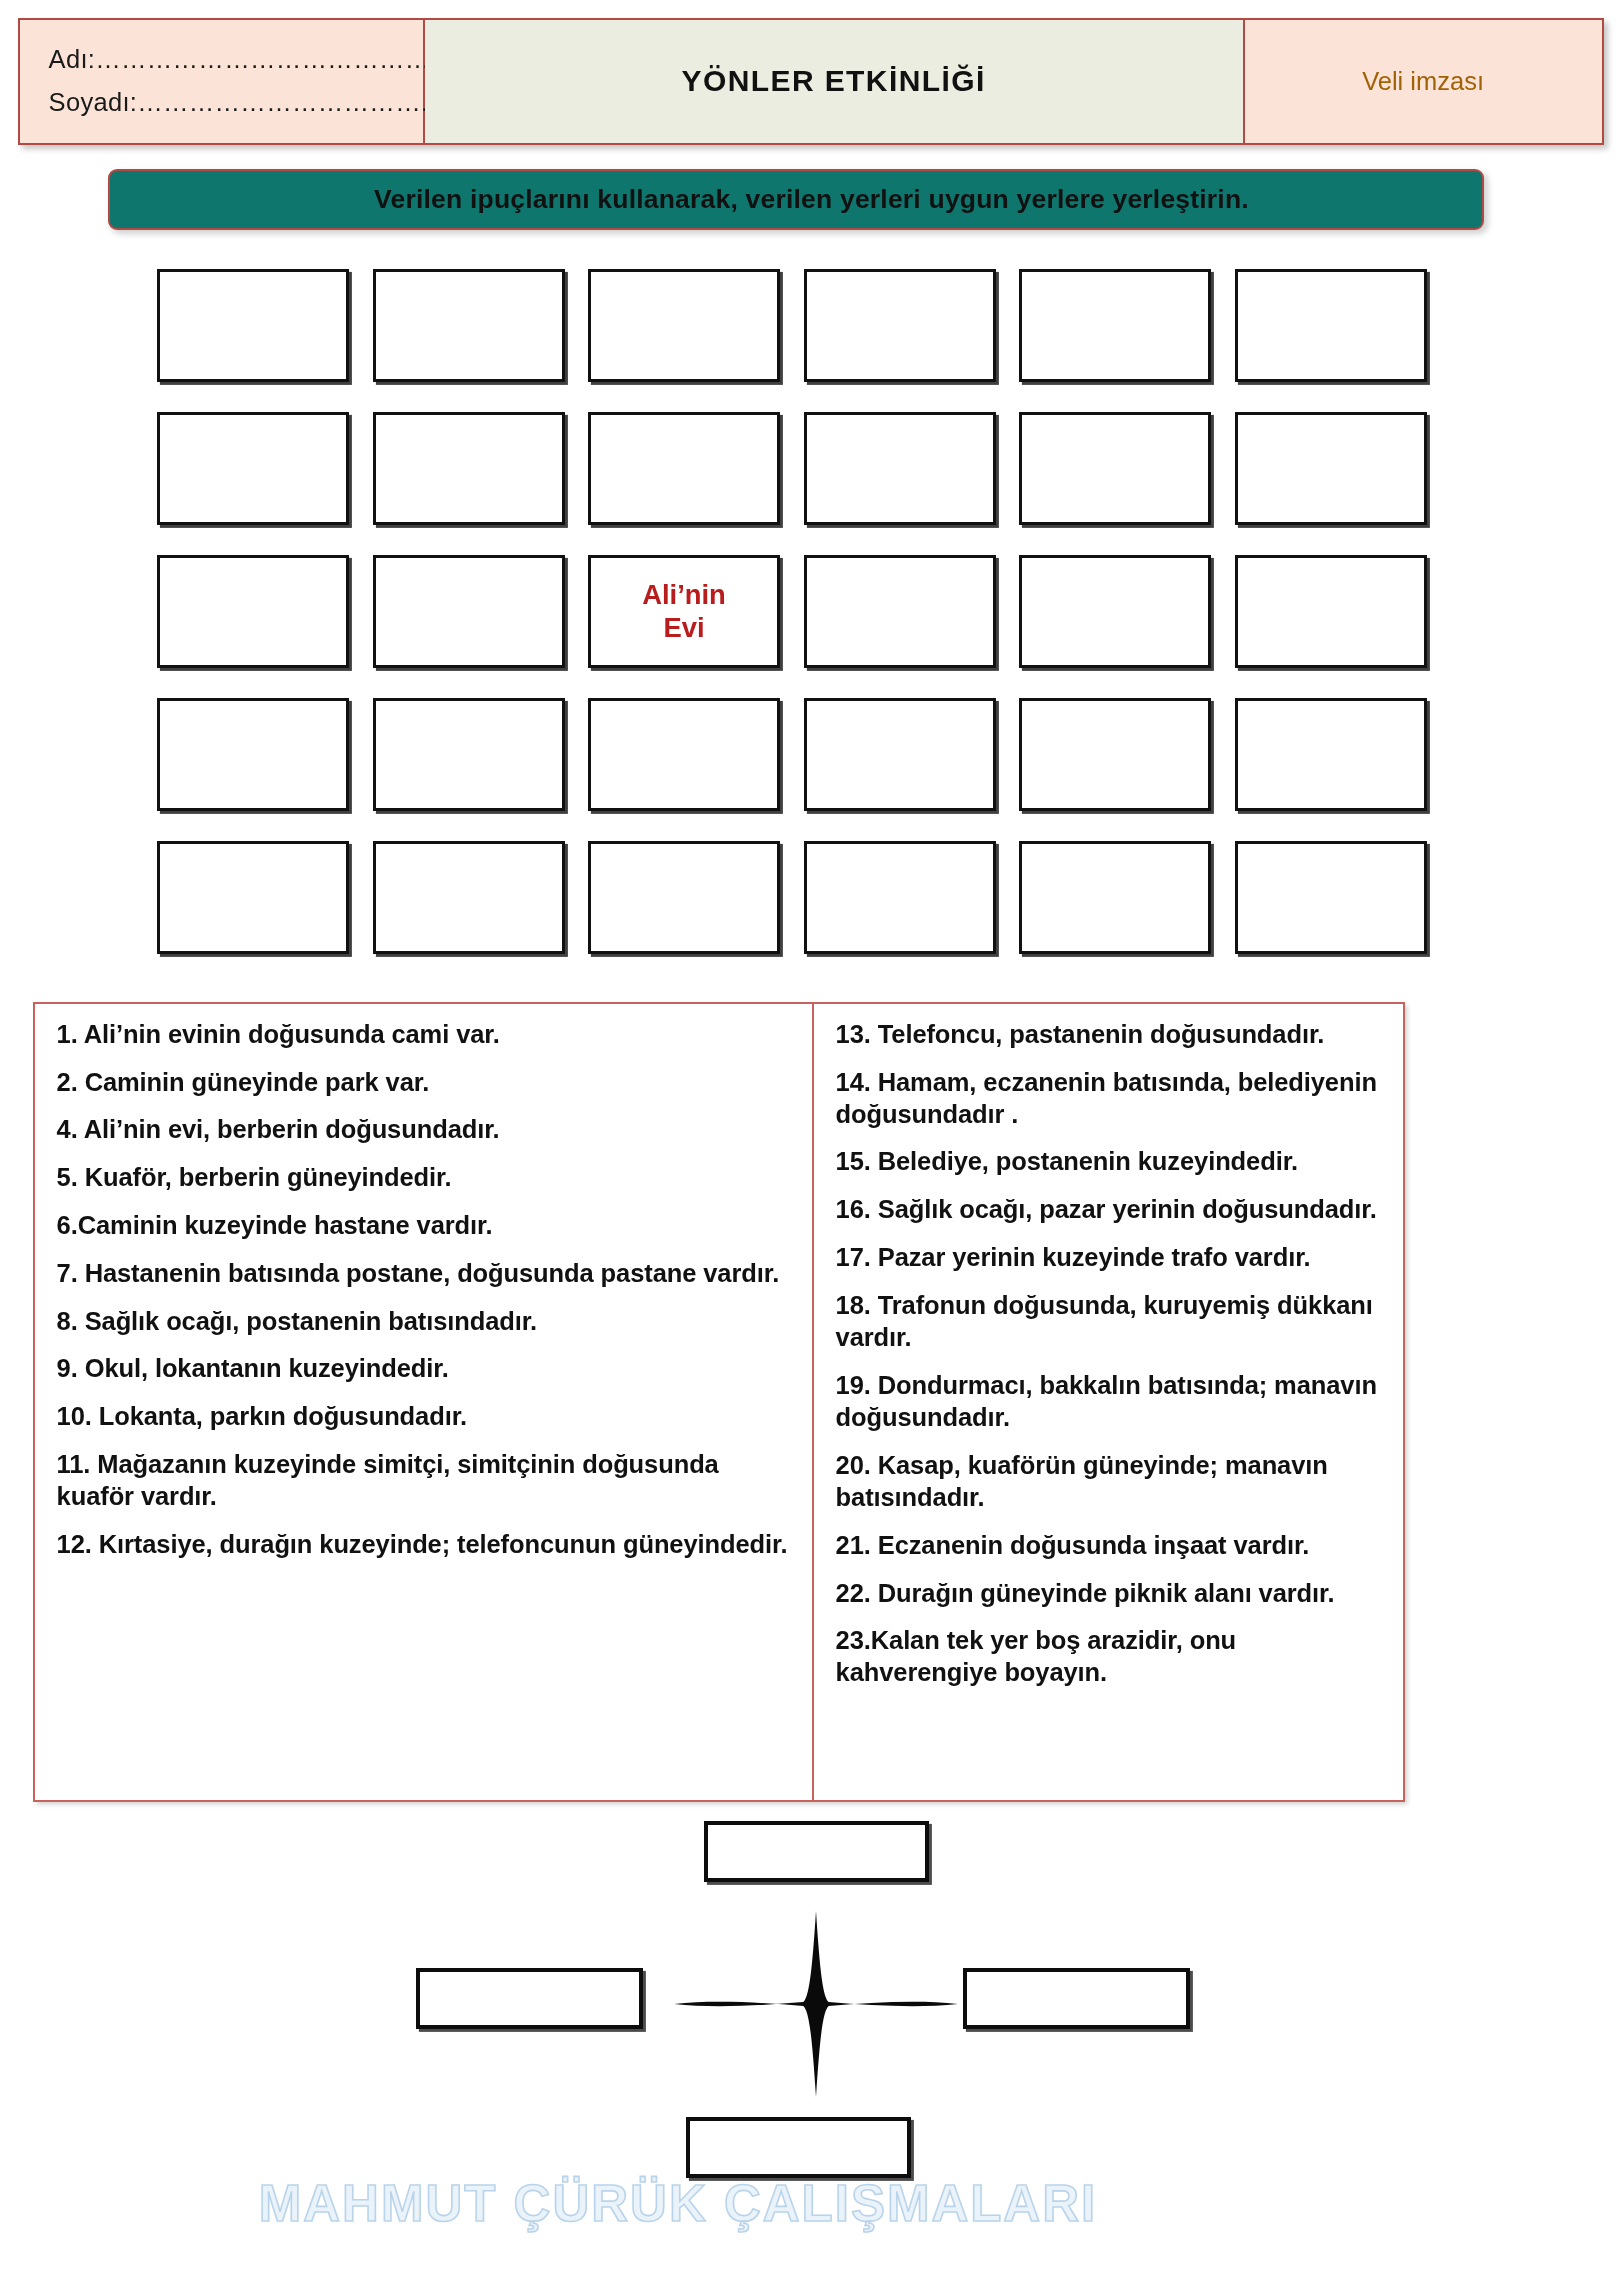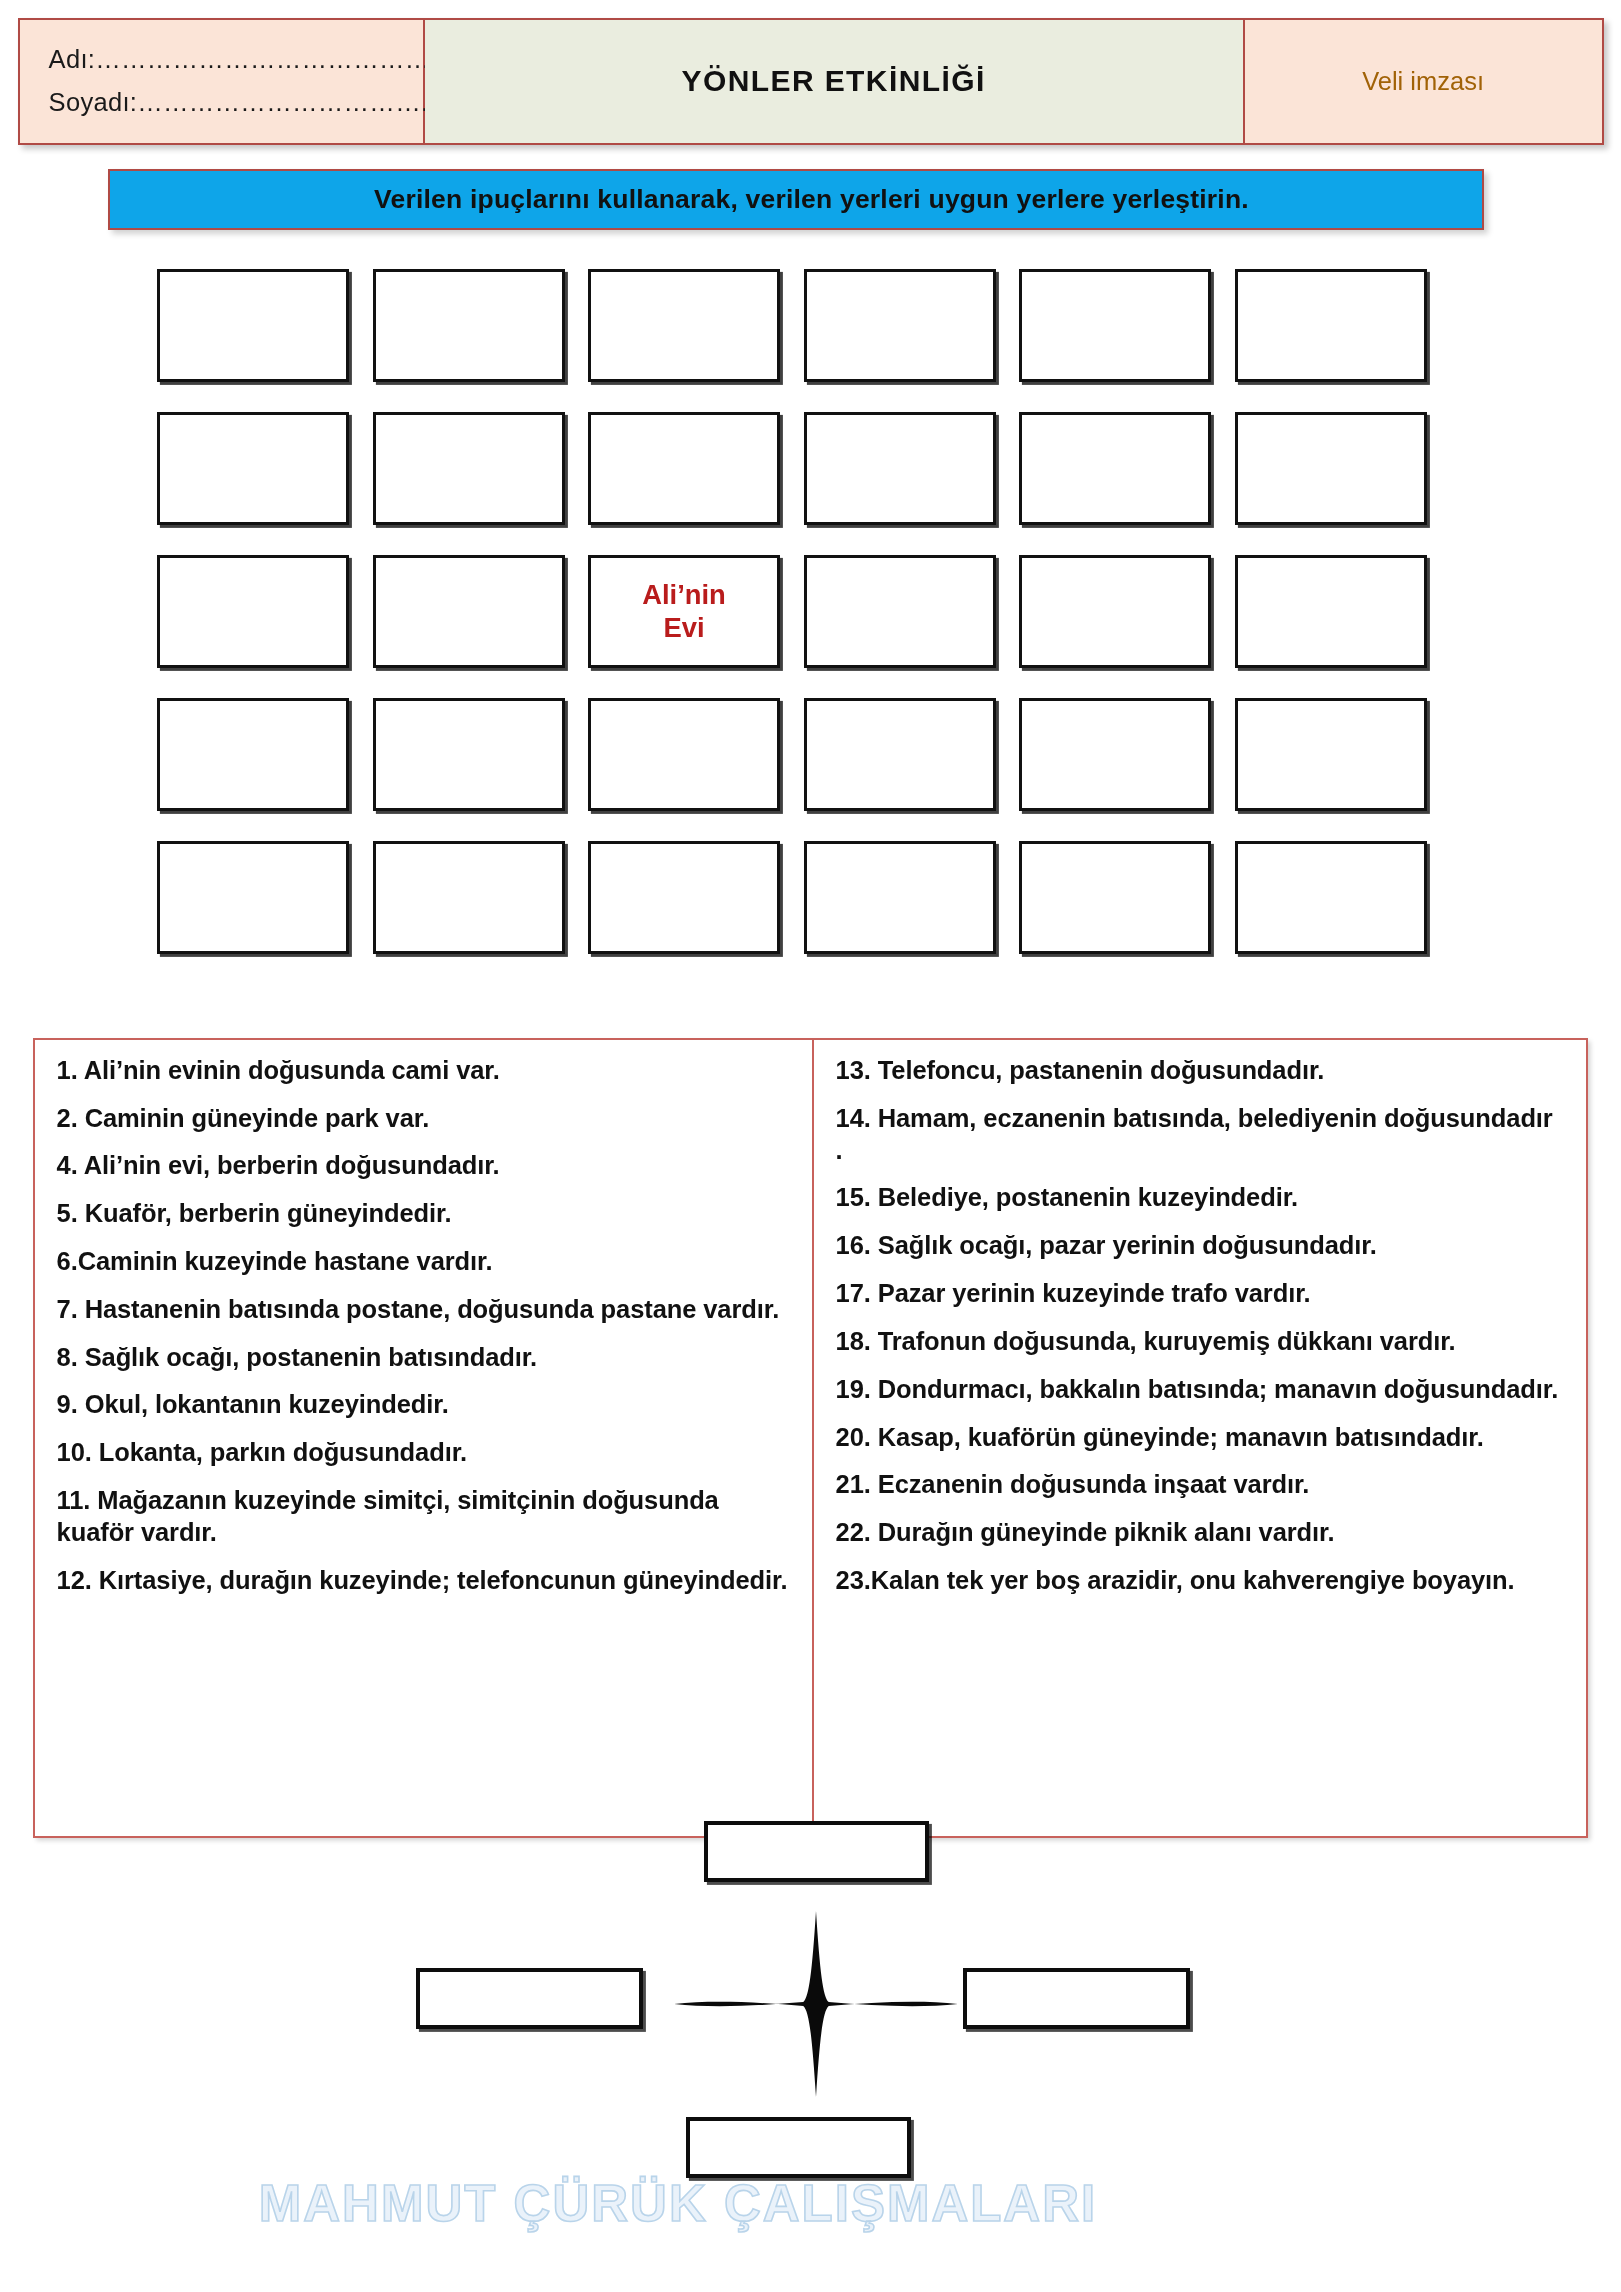--- a/index.html
+++ b/index.html
@@ -68,23 +68,23 @@
     color: #a16207;
   }
 
   
   .instruction {
     position: absolute;
     left: 108px;
     top: 169px;
     width: 1376px;
     height: 61px;
-    background: #0ea5e9;
+    background: #0f766e;
     border: 2.9px solid #b04a45;
-    border-radius: 0;
+    border-radius: 9px;
     box-sizing: border-box;
     display: flex;
     align-items: center;
     justify-content: center;
     box-shadow: 3.9px 3.9px 5.9px rgba(0,0,0,0.18);
     padding-left: 31px;
   }
   .instruction .txt {
     font-size: 26.5px;
     font-weight: bold;
@@ -119,28 +119,27 @@
     font-weight: bold;
     line-height: 1.18;
     color: #b91c1c;
   }
 
   
   .clues-box {
     position: absolute;
     left: 33px;
     top: 1002px;
-    width: 1555px;
+    width: 1372px;
     height: 800px;
     border: 2px solid #c8625c;
     box-sizing: border-box;
     display: flex;
     background: #fff;
     box-shadow: 2.9px 2.9px 4.9px rgba(0,0,0,0.18);
-    margin-top: 36px;
   }
   .clue-col {
     box-sizing: border-box;
     padding: 13.7px 21.6px 9.8px 21.6px;
   }
   .clue-col-left {
     width: 779px;
     border-right: 2px solid #c8625c;
   }
   .clue-col-right {

